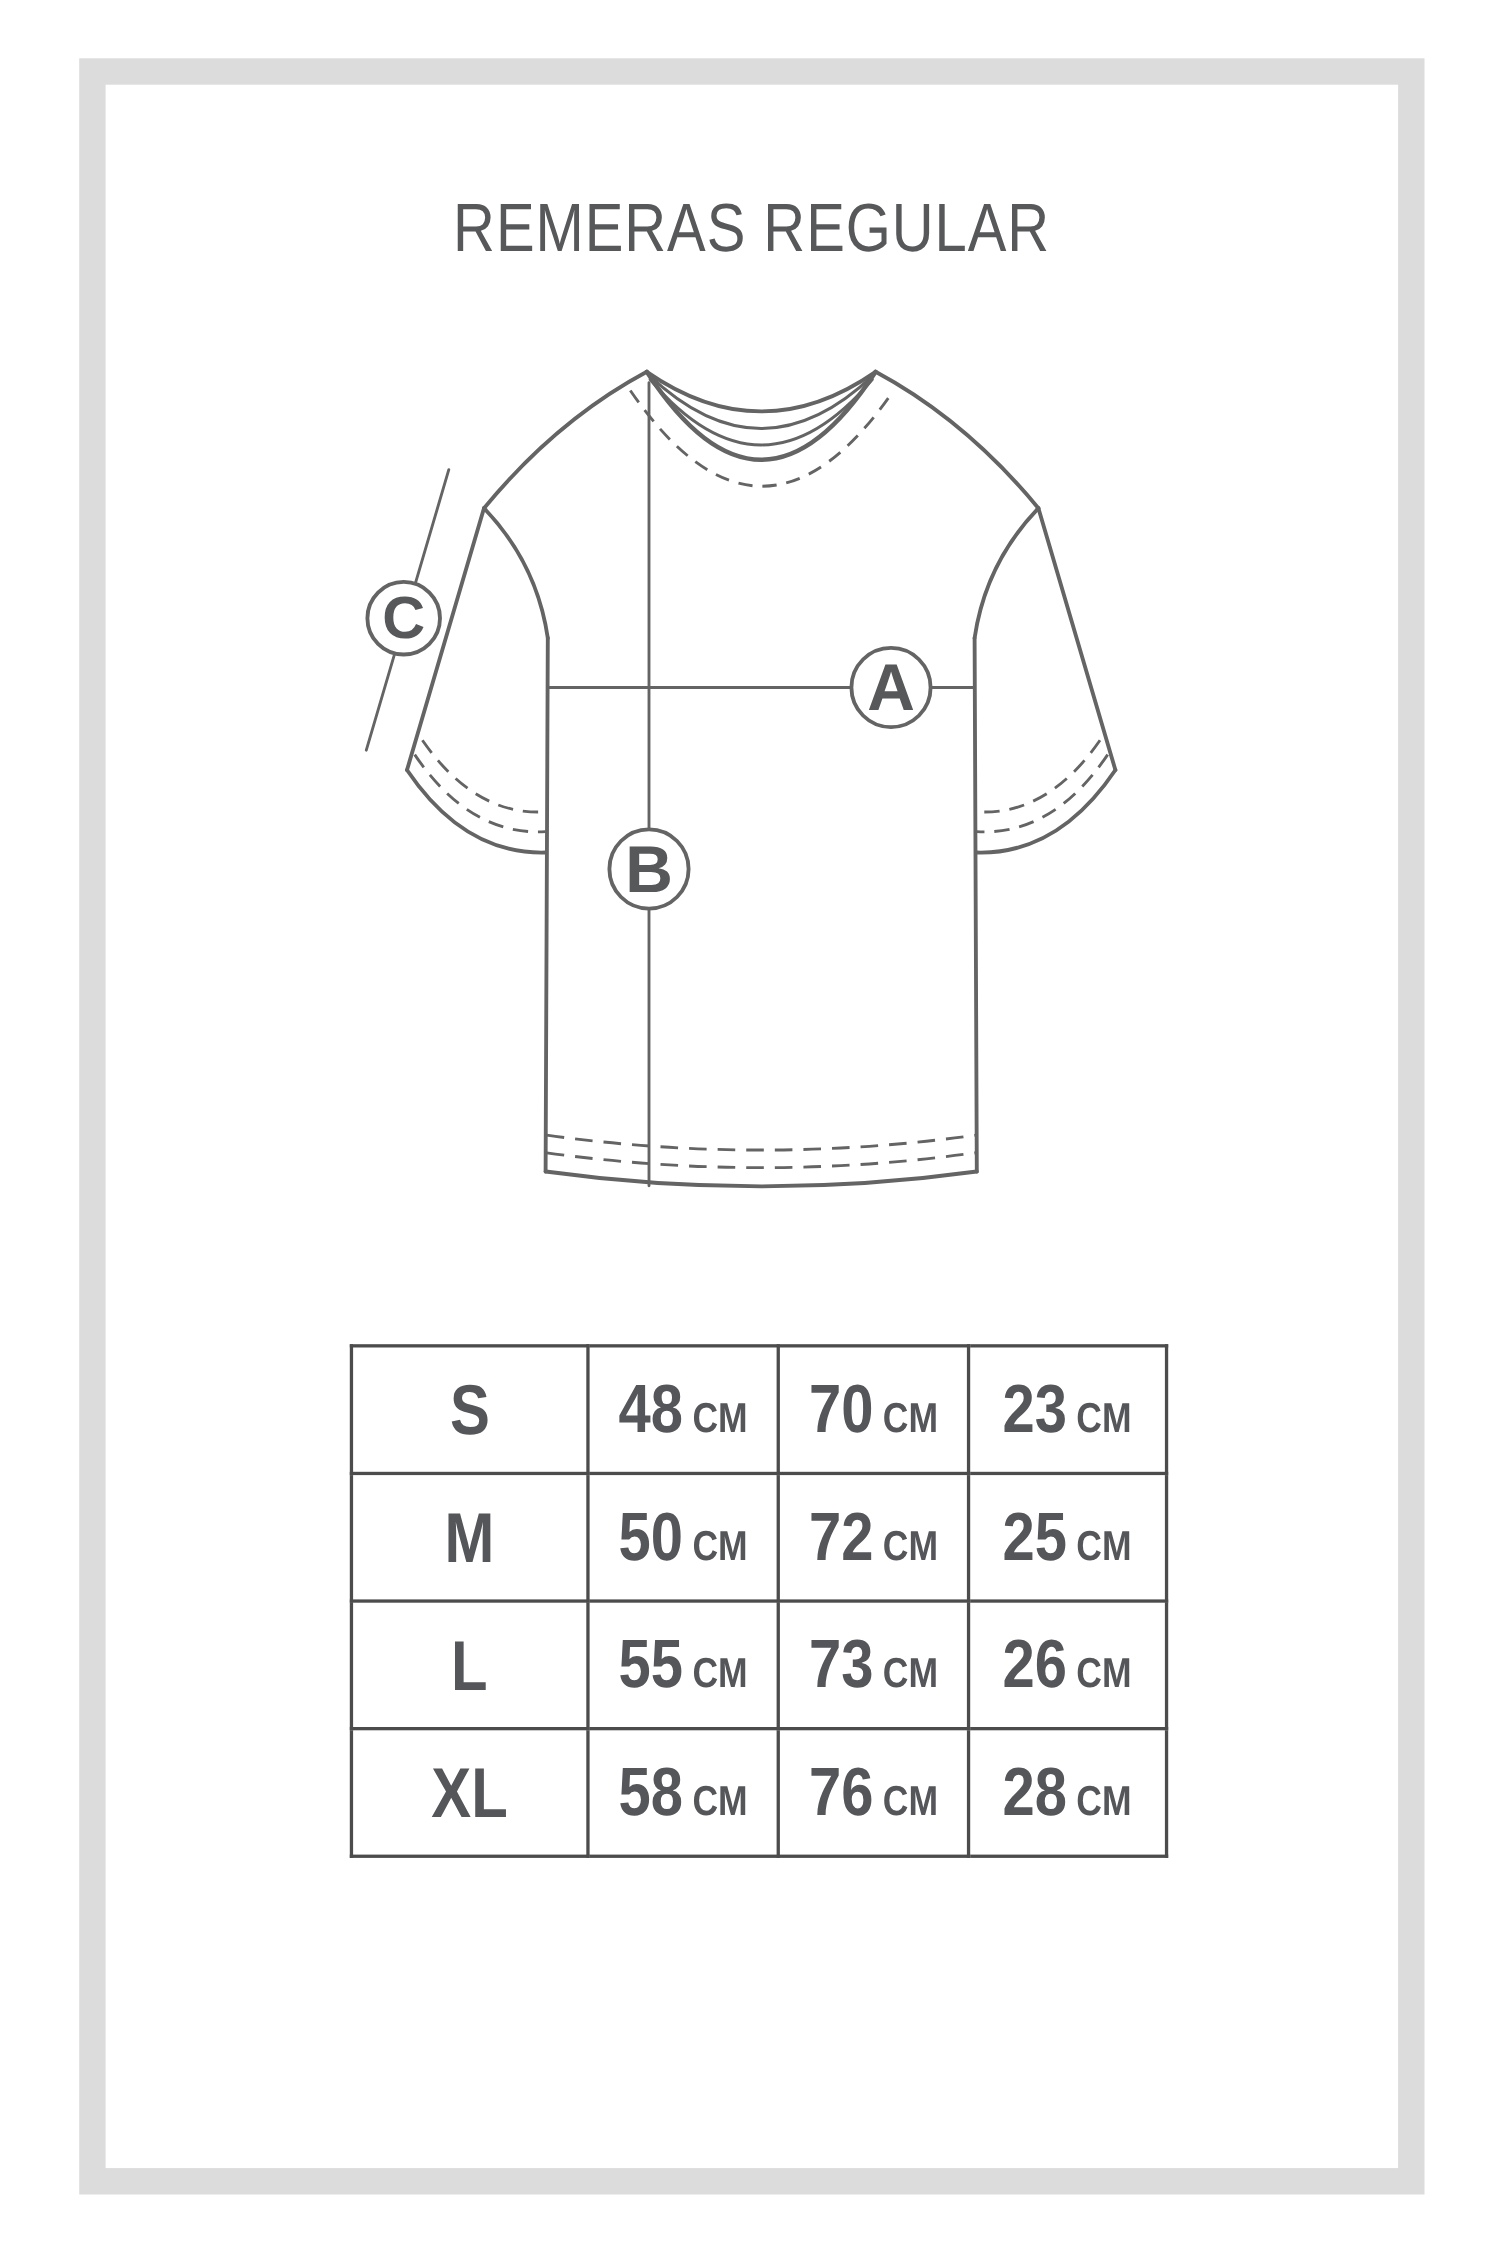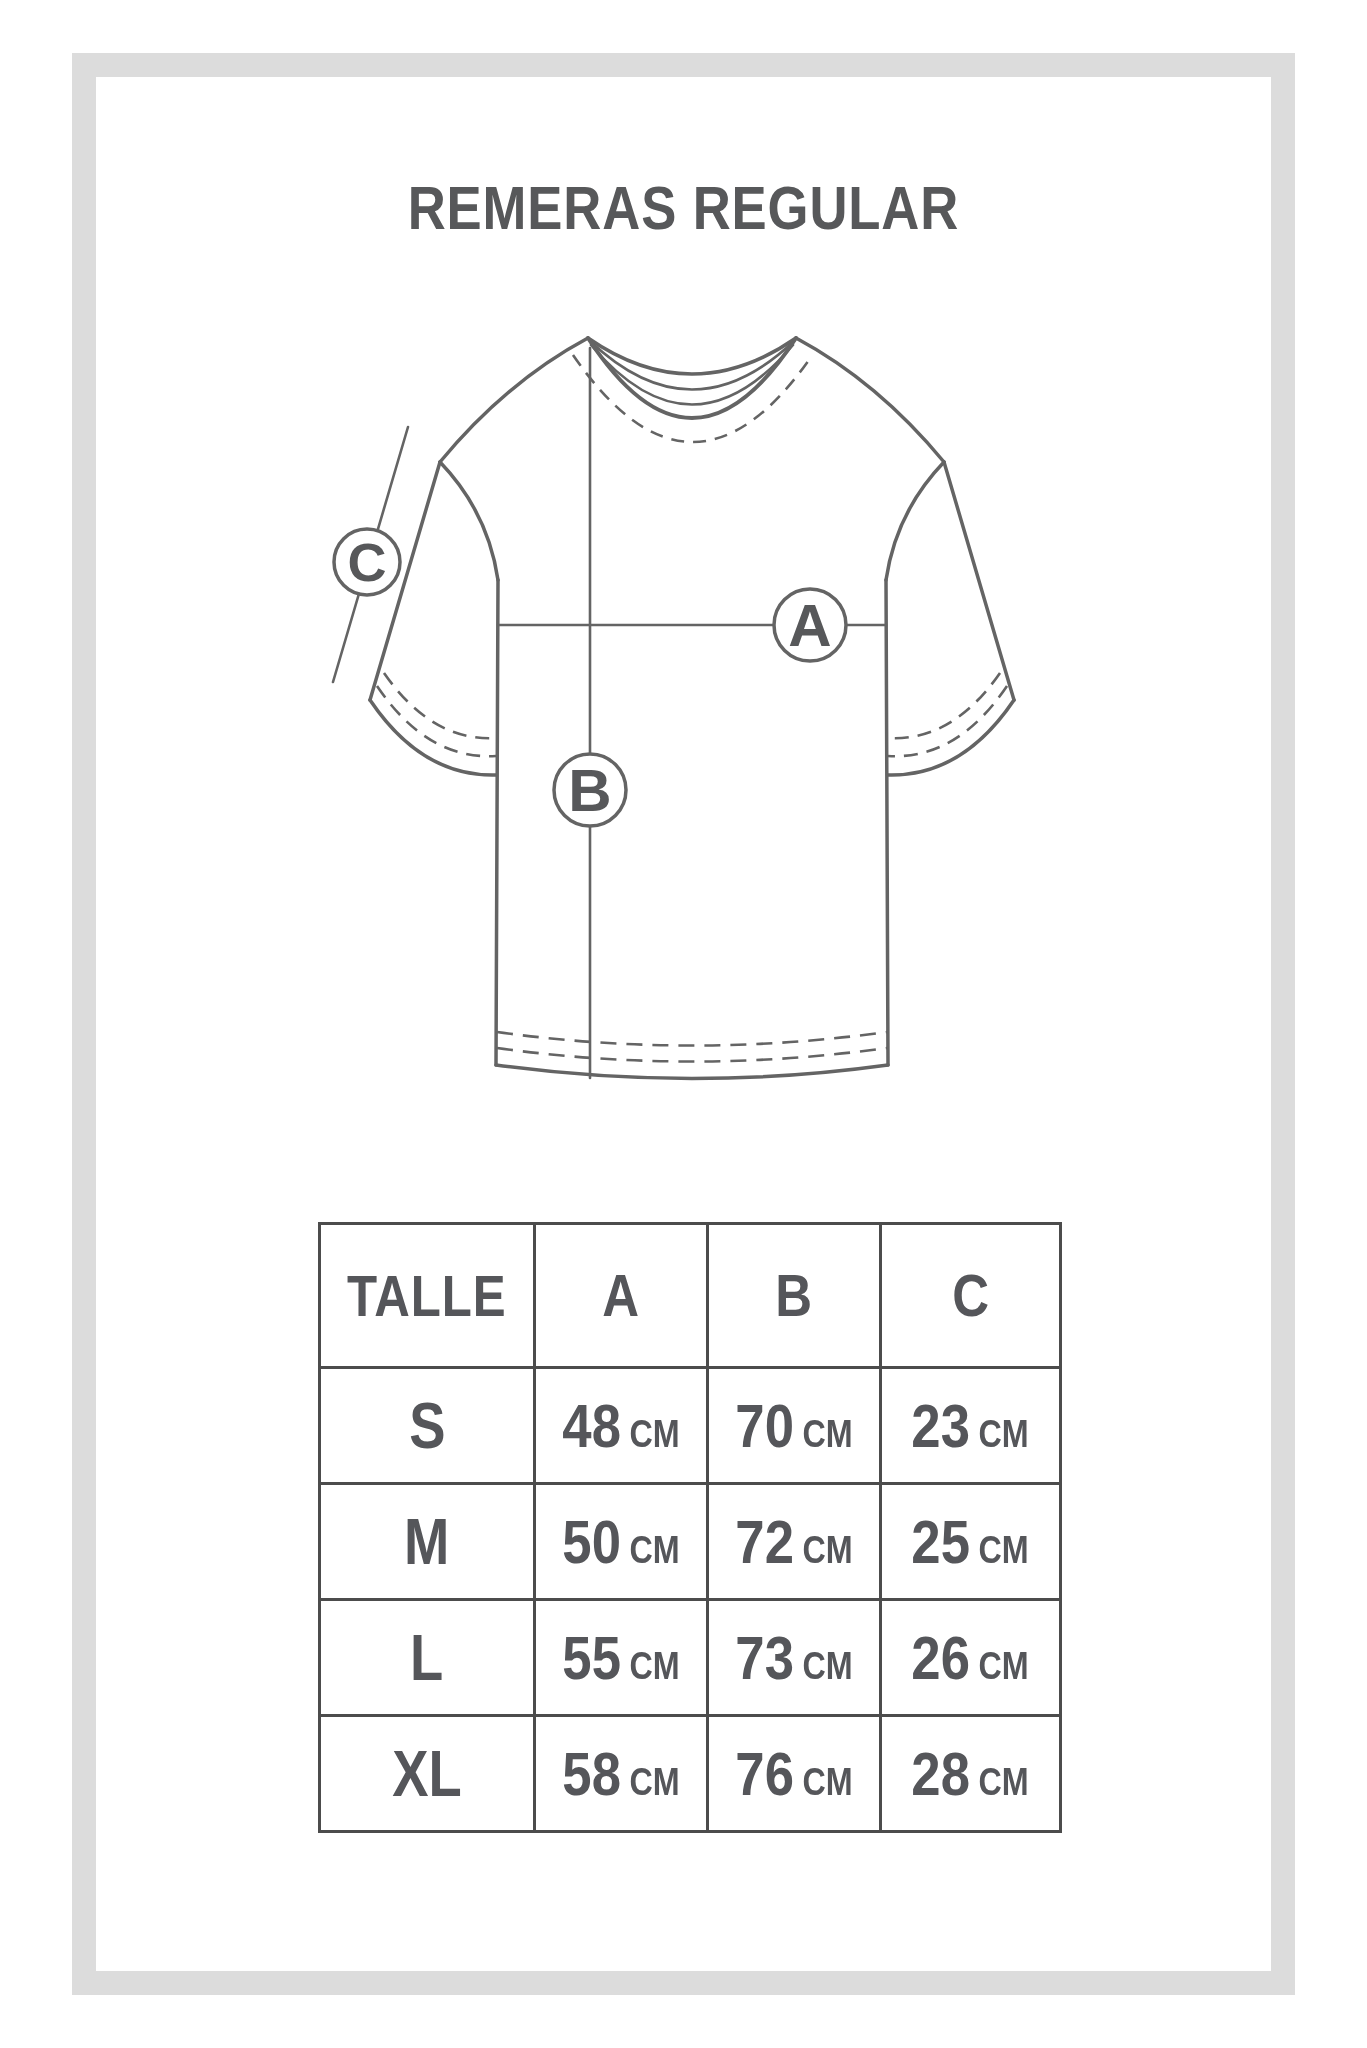--- a/index.html
+++ b/index.html
@@ -23,21 +23,21 @@
     background: #ffffff;
   }
   .title {
     position: absolute;
     left: 0;
     right: 0;
     top: 172px;
     margin: 0;
     text-align: center;
     font-size: 62px;
-    font-weight: 700;
+    font-weight: 400;
     color: #57585a;
     letter-spacing: 1px;
     white-space: nowrap;
   }
   .cond {
     display: inline-block;
     transform: scaleX(0.85);
     transform-origin: center center;
   }
   .sketch {
@@ -148,26 +148,20 @@
 </svg>
 
 <table class="size-table">
   <colgroup>
     <col class="c-talle">
       <col class="c-a">
       <col class="c-b">
       <col class="c-c">
   </colgroup>
   <tbody>
-      <tr class="hdr">
-    <th><span class="cond hdr-talle">TALLE</span></th>
-    <th><span class="cond hdr-letter">A</span></th>
-    <th><span class="cond hdr-letter">B</span></th>
-    <th><span class="cond hdr-letter">C</span></th>
-  </tr>
 
   <tr class="row">
     <td><span class="cond size-label">S</span></td>
     <td><span class="cond"><span class="num">48</span><span class="unit">CM</span></span></td>
     <td><span class="cond"><span class="num">70</span><span class="unit">CM</span></span></td>
     <td><span class="cond"><span class="num">23</span><span class="unit">CM</span></span></td>
   </tr>
 
   <tr class="row">
     <td><span class="cond size-label">M</span></td>

